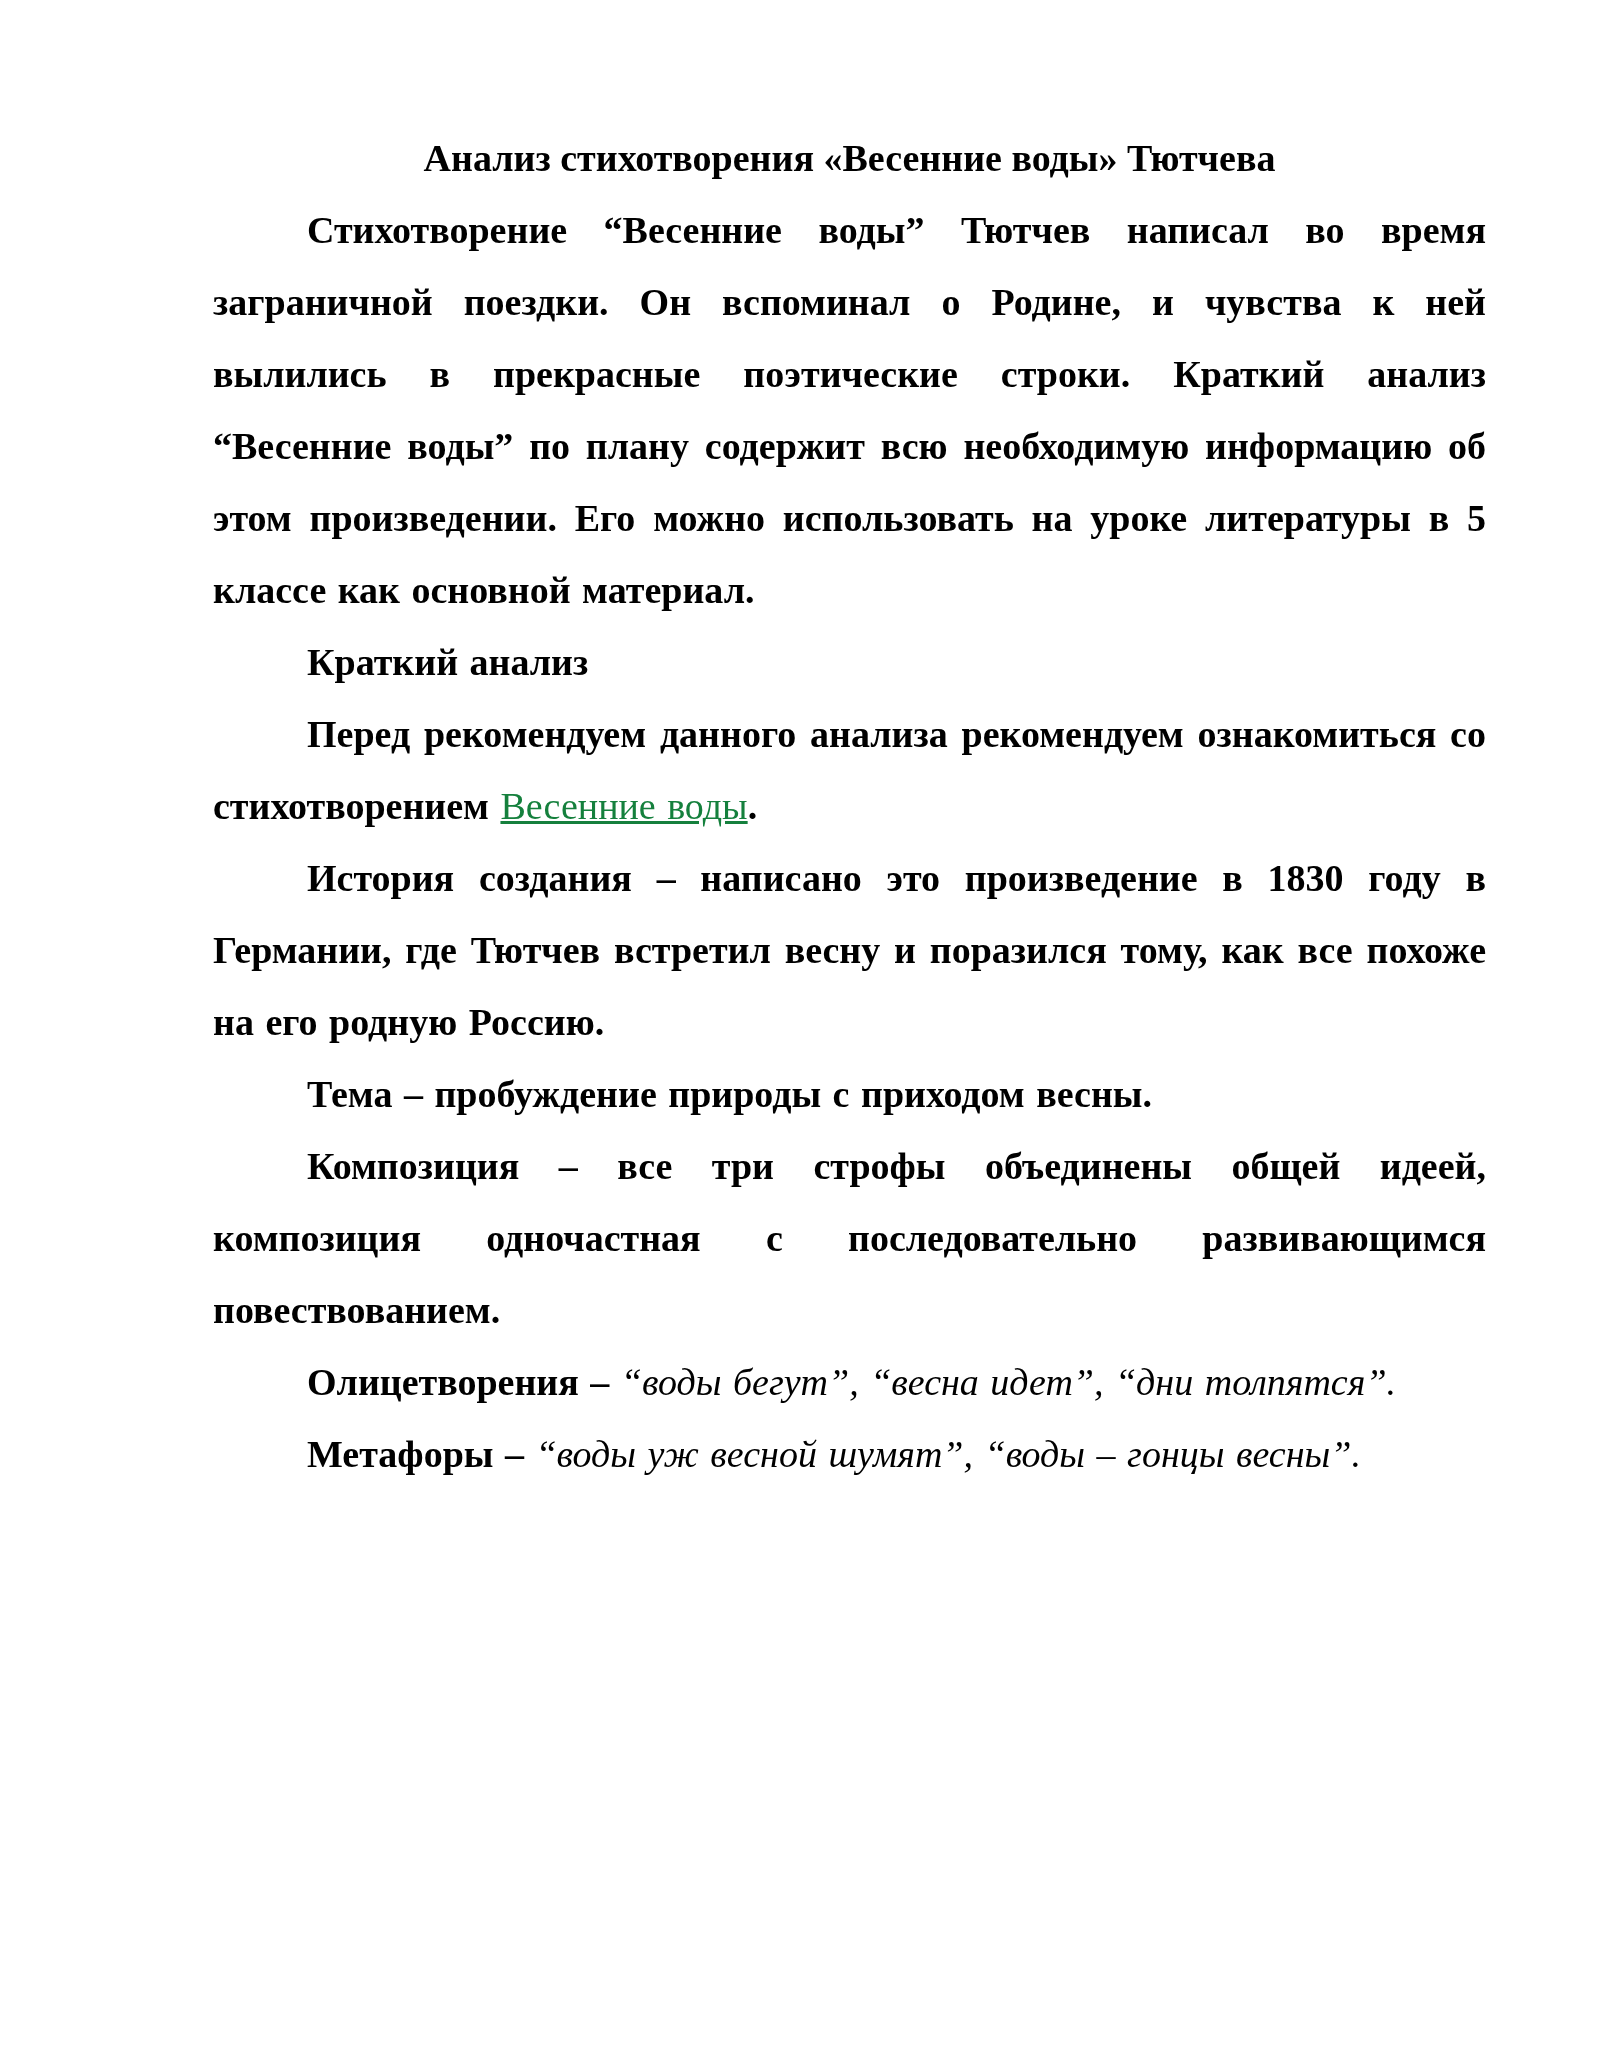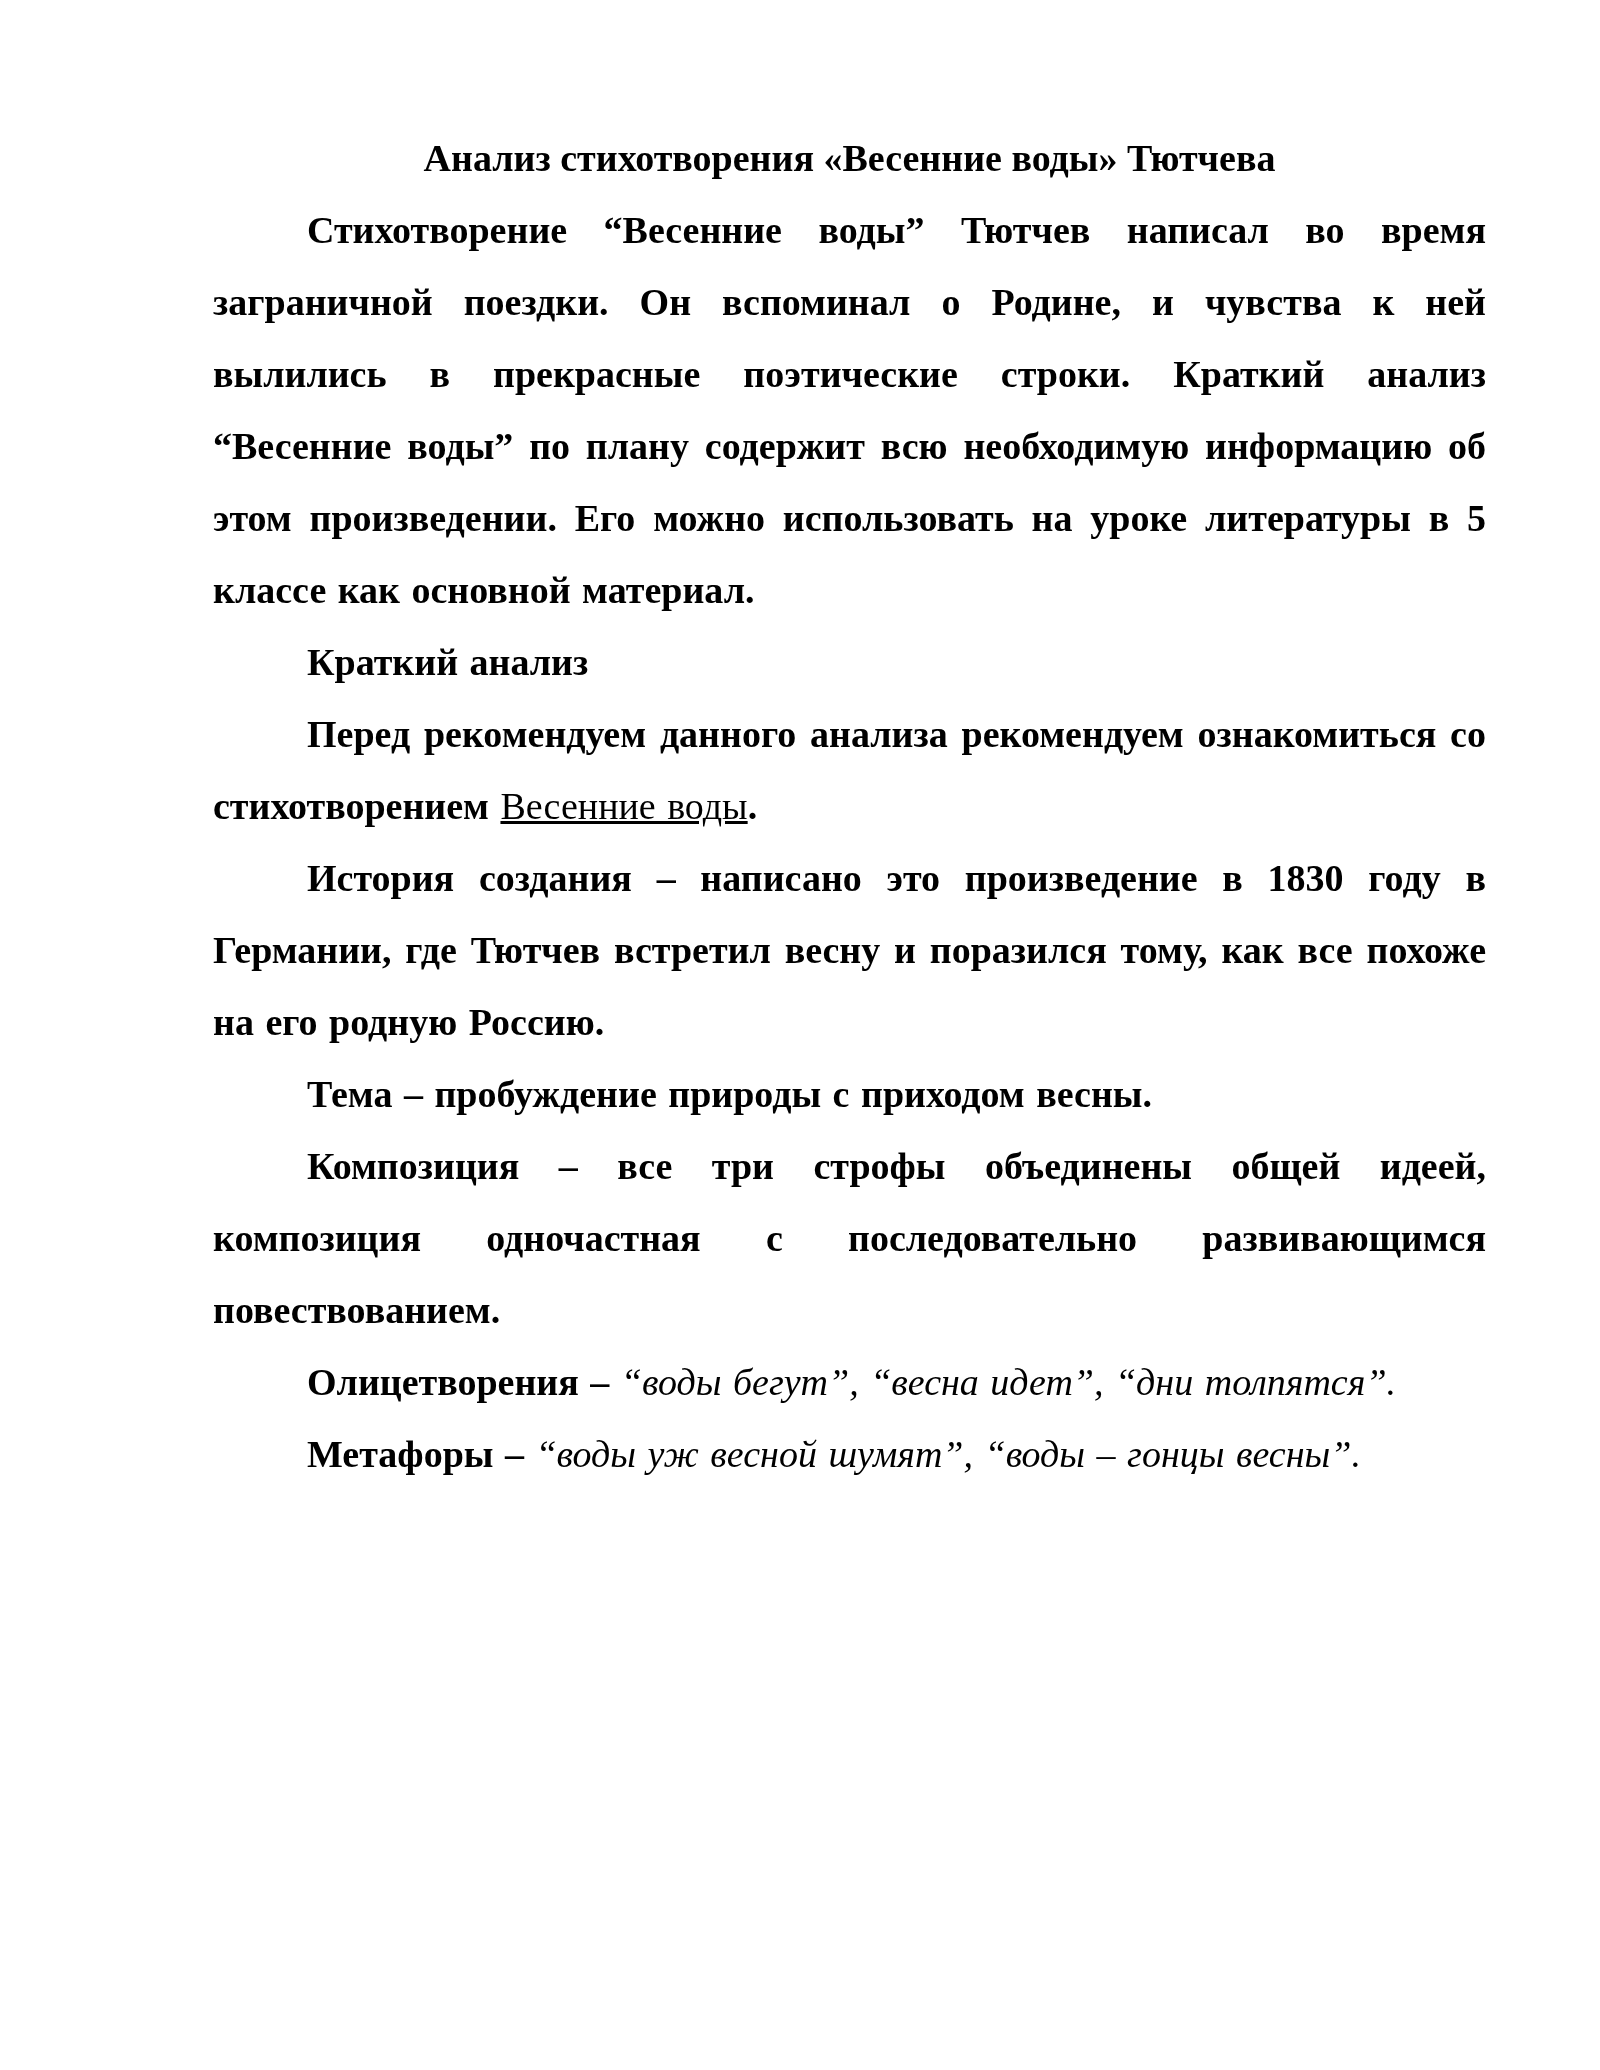--- a/index.html
+++ b/index.html
@@ -45,21 +45,21 @@
 </style>
 </head>
 <body>
 
 <div class="page">
   <div class="doc">
     <p class="title-line">Анализ стихотворения «Весенние воды» Тютчева</p>
     <div id="doc-body">
         <p><span class="r">Стихотворение “Весенние воды” Тютчев написал во время заграничной поездки. Он вспоминал о Родине, и чувства к ней вылились в прекрасные поэтические строки. Краткий анализ “Весенние воды” по плану содержит всю необходимую информацию об этом произведении. Его можно использовать на уроке литературы в 5 классе как основной материал.</span></p>
         <p><span class="b">Краткий анализ</span></p>
-        <p><span class="r">Перед рекомендуем данного анализа рекомендуем ознакомиться со стихотворением </span><a class="doc-link" href="#" style="color: #000000;">Весенние воды</a><span class="r">.</span></p>
+        <p><span class="r">Перед рекомендуем данного анализа рекомендуем ознакомиться со стихотворением </span><a class="doc-link" href="#" style="color: #15803d;">Весенние воды</a><span class="r">.</span></p>
         <p><span class="b">История создания</span><span class="r"> – написано это произведение в 1830 году в Германии, где Тютчев встретил весну и поразился тому, как все похоже на его родную Россию.</span></p>
         <p><span class="b">Тема</span><span class="r"> – пробуждение природы с приходом весны.</span></p>
         <p><span class="b">Композиция</span><span class="r"> – все три строфы объединены общей идеей, композиция одночастная с последовательно развивающимся повествованием.</span></p>
         <p><span class="b">Олицетворения</span><span class="r"> – </span><span class="i">“воды бегут”, “весна идет”, “дни толпятся”.</span></p>
         <p><span class="r">Метафоры – </span><span class="i">“воды уж весной шумят”, “воды – гонцы весны”.</span></p>
       </div>
   </div>
 </div>
 
 </body></html>

